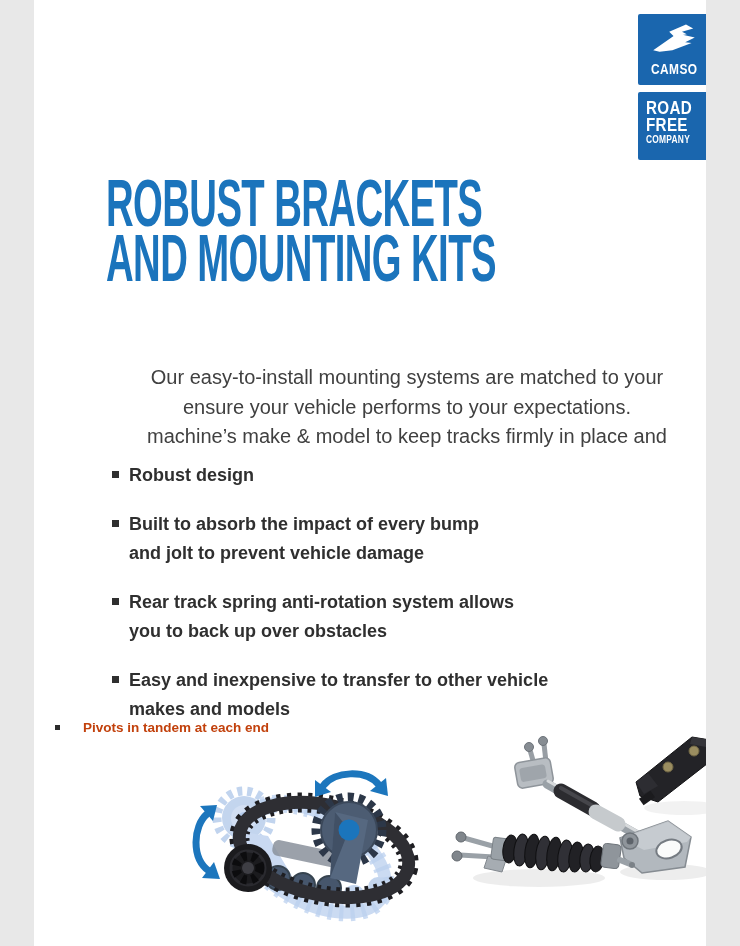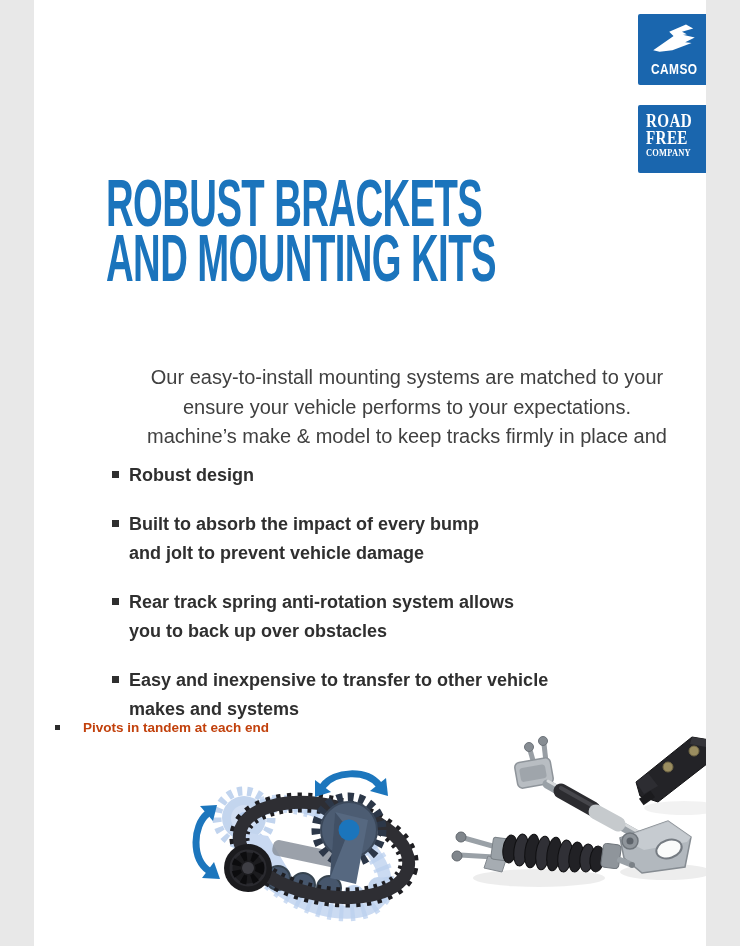--- a/index.html
+++ b/index.html
@@ -12,21 +12,21 @@
   .logo-box {
     position:absolute; left:604px; width:72px; background:#1A66AE; color:#fff;
     border-radius:2px;
   }
   .logo-camso { top:14px; height:71px; display:flex; flex-direction:column; align-items:center; justify-content:flex-end; padding-bottom:8px; }
   .logo-camso svg { position:absolute; top:9px; left:12px; }
   .logo-wordmark {
     font-weight:bold; font-size:14.5px; letter-spacing:0.5px;
     transform:scaleX(0.82); transform-origin:center; white-space:nowrap;
   }
-  .logo-roadfree { top:105px; height:68px; padding:8px 0 0 8px;font-family:Liberation Serif, serif; }
+  .logo-roadfree { top:92px; height:68px; padding:8px 0 0 8px; }
   .rf-line {
     font-weight:bold; letter-spacing:0.4px; line-height:16.5px;
     transform:scaleX(0.8); transform-origin:left; white-space:nowrap; font-size:19px;
   }
   .rf-small { font-size:10.5px; line-height:13px; letter-spacing:0.3px; }
   
   .title {
     position:absolute; left:72px; top:176px; color:#1B74BC;
     font-weight:bold; font-size:66px; line-height:55px; letter-spacing:-1px;
   }
@@ -95,21 +95,21 @@
     <li>
       <span>Built to absorb the impact of every bump</span>
       <span>and jolt to prevent vehicle damage</span>
     </li>
     <li>
       <span>Rear track spring anti-rotation system allows</span>
       <span>you to back up over obstacles</span>
     </li>
     <li>
       <span>Easy and inexpensive to transfer to other vehicle</span>
-      <span>makes and systems</span>
+      <span>makes and models</span>
     </li>
   </ul>
 
   <div class="pivot-note">
     <span class="sq"></span>
     <span>Pivots in tandem at each end</span>
   </div>
 
   <svg class="fig-track" width="295" height="195" viewBox="0 0 295 195">
 

